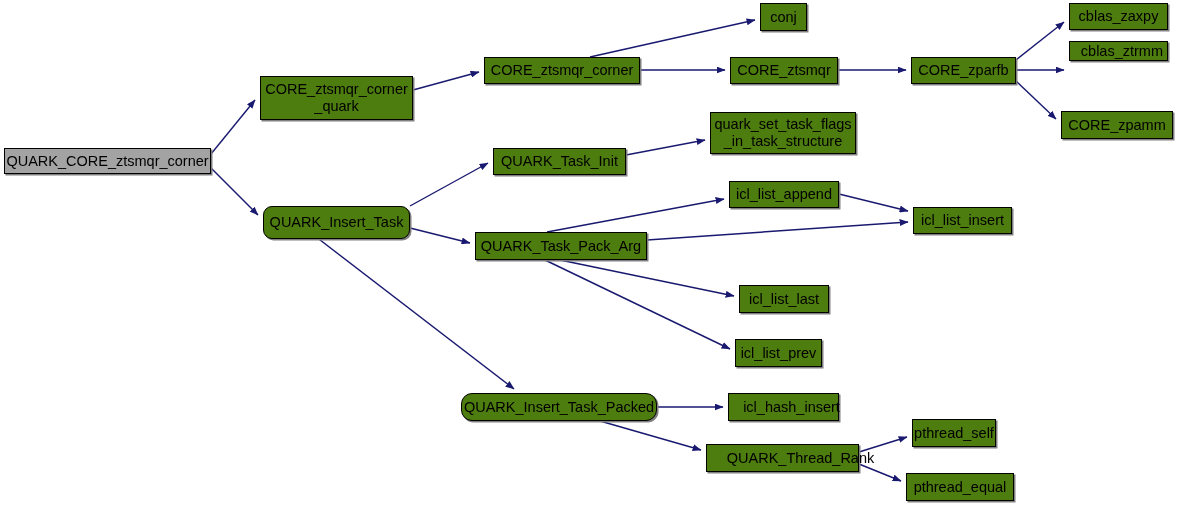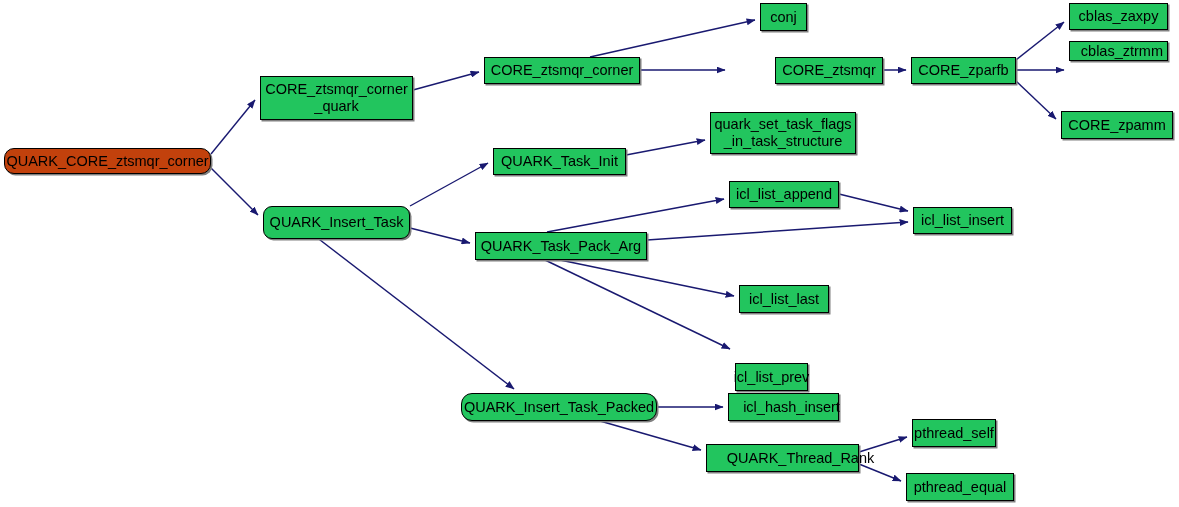--- a/index.html
+++ b/index.html
@@ -22,36 +22,35 @@
     left: 0;
     top: 0;
     width: 1179px;
     height: 507px;
     pointer-events: none;
   }
   .node {
     position: absolute;
     box-sizing: border-box;
     border: 1px solid #000000;
-    background: #22c55e;
+    background: #4d7c0f;
     color: #000000;
     font-size: 14.5px;
     line-height: 17px;
     letter-spacing: 0px;
     display: flex;
     align-items: center;
     justify-content: center;
     text-align: center;
     white-space: pre-line;
     box-shadow: 1.5px 1.5px 0 0 #808080;
     z-index: 2;
   }
   .node.highlight {
-    background: #c2410c;
-    border-radius: 10px;
+    background: #a3a3a3;
   }
   .node-label {
     display: block;
     padding: 0 4px;
   }
 </style>
 </head>
 <body>
 
 <div id="graph-canvas">
@@ -91,26 +90,26 @@
   <div id="node-group">
       <div class="node highlight" style="left: 4px; top: 148px; width: 207px; height: 26px;"><span class="node-label">QUARK_CORE_ztsmqr_corner</span></div>
       <div class="node" style="left: 260px; top: 76px; width: 153px; height: 44px;"><span class="node-label">CORE_ztsmqr_corner
 _quark</span></div>
       <div class="node" style="left: 263px; top: 206px; width: 147px; height: 33px; border-radius: 9px;"><span class="node-label">QUARK_Insert_Task</span></div>
       <div class="node" style="left: 484px; top: 57px; width: 156px; height: 27px;"><span class="node-label">CORE_ztsmqr_corner</span></div>
       <div class="node" style="left: 493px; top: 148px; width: 133px; height: 27px;"><span class="node-label">QUARK_Task_Init</span></div>
       <div class="node" style="left: 475px; top: 232px; width: 172px; height: 28px; text-align: right;"><span class="node-label">QUARK_Task_Pack_Arg</span></div>
       <div class="node" style="left: 461px; top: 393px; width: 196px; height: 28px; border-radius: 11px;"><span class="node-label">QUARK_Insert_Task_Packed</span></div>
       <div class="node" style="left: 760px; top: 3px; width: 47px; height: 28px;"><span class="node-label">conj</span></div>
-      <div class="node" style="left: 730px; top: 57px; width: 108px; height: 27px; margin-left: 45px;"><span class="node-label">CORE_ztsmqr</span></div>
+      <div class="node" style="left: 730px; top: 57px; width: 108px; height: 27px;"><span class="node-label">CORE_ztsmqr</span></div>
       <div class="node" style="left: 710px; top: 112px; width: 146px; height: 42px;"><span class="node-label">quark_set_task_flags
 _in_task_structure</span></div>
       <div class="node" style="left: 729px; top: 181px; width: 110px; height: 27px;"><span class="node-label">icl_list_append</span></div>
       <div class="node" style="left: 739px; top: 285px; width: 90px; height: 28px;"><span class="node-label">icl_list_last</span></div>
-      <div class="node" style="left: 735px; top: 339px; width: 73px; height: 28px; margin-top: 24px;"><span class="node-label">icl_list_prev</span></div>
+      <div class="node" style="left: 735px; top: 339px; width: 87px; height: 28px;"><span class="node-label">icl_list_prev</span></div>
       <div class="node" style="left: 728px; top: 393px; width: 111px; height: 28px; padding-left: 16px;"><span class="node-label">icl_hash_insert</span></div>
       <div class="node" style="left: 706px; top: 444px; width: 153px; height: 28px; padding-left: 36px;"><span class="node-label">QUARK_Thread_Rank</span></div>
       <div class="node" style="left: 911px; top: 57px; width: 105px; height: 27px;"><span class="node-label">CORE_zparfb</span></div>
       <div class="node" style="left: 913px; top: 207px; width: 99px; height: 27px;"><span class="node-label">icl_list_insert</span></div>
       <div class="node" style="left: 1069px; top: 3px; width: 99px; height: 27px;"><span class="node-label">cblas_zaxpy</span></div>
       <div class="node" style="left: 1069px; top: 41px; width: 99px; height: 20px; justify-content: flex-end;"><span class="node-label">cblas_ztrmm</span></div>
       <div class="node" style="left: 1061px; top: 111px; width: 112px; height: 28px;"><span class="node-label">CORE_zpamm</span></div>
       <div class="node" style="left: 912px; top: 419px; width: 84px; height: 28px;"><span class="node-label">pthread_self</span></div>
       <div class="node" style="left: 906px; top: 473px; width: 108px; height: 28px;"><span class="node-label">pthread_equal</span></div>
     </div>

